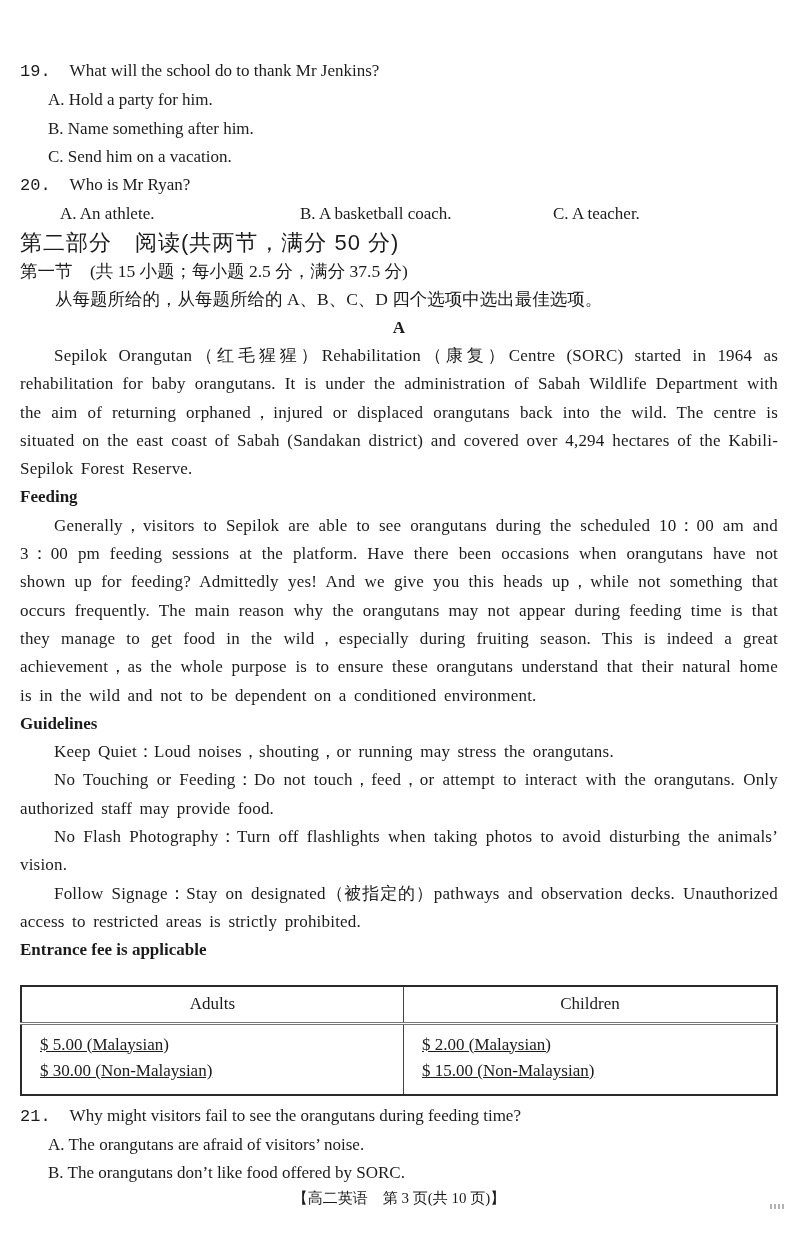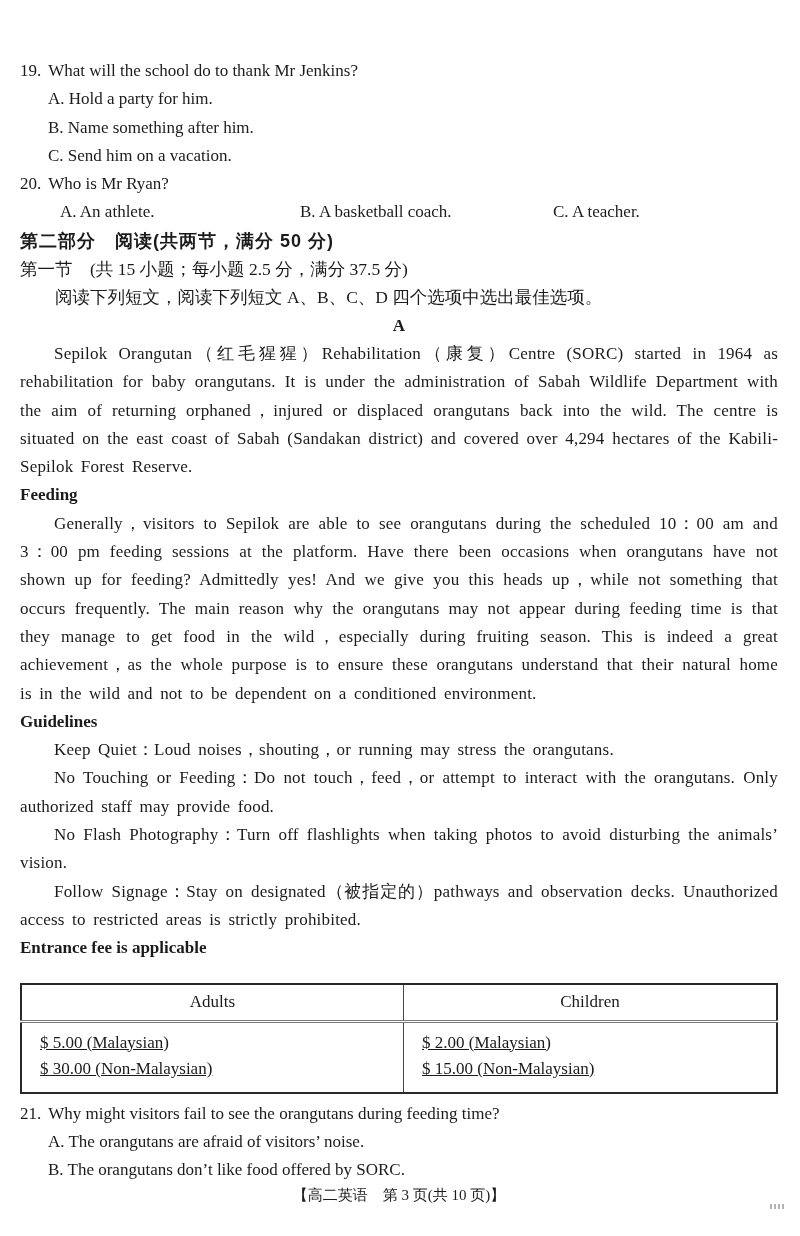--- a/index.html
+++ b/index.html
@@ -9,30 +9,30 @@
     position: relative;
     overflow: hidden;
     font-family: "Liberation Serif", "DejaVu Serif", serif;
     color: #1b1b1b;
   }
   .page {
     padding: 57px 22px 0 20px;
     font-size: 17px;
     line-height: 28.3px;
   }
-  .q-line .q-num { margin-right: 7px; }
+  .q-line .q-num { margin-right: 19px; font-family: Liberation Mono, monospace; }
   .opt { margin-left: 28px; }
   .opt-row { margin-left: 40px; display: flex; }
   .opt-row .opt-a { width: 240px; }
   .opt-row .opt-b { width: 253px; }
   .opt-row .opt-c { flex: 1; }
   .part-heading {
     font-family: "Liberation Sans", "DejaVu Sans", sans-serif;
-    font-weight: 700;
-    font-size: 18px;
+    font-weight: 400;
+    font-size: 22px;
     letter-spacing: 1px;
   }
   .sub-heading { font-size: 17.5px; }
   .instruction { font-size: 17.5px; text-indent: 2em; }
   .passage-label { text-align: center; font-weight: 700; }
   .para {
     text-align: justify;
     text-indent: 2em;
     word-spacing: 3px;
     letter-spacing: 0.2px;
@@ -89,21 +89,21 @@
     <span class="q-num">20.</span><span>Who is Mr Ryan?</span>
   </div>
   <div class="opt-row">
     <span class="opt-a">A. An athlete.</span>
     <span class="opt-b">B. A basketball coach.</span>
     <span class="opt-c">C. A teacher.</span>
   </div>
 
   <div class="part-heading">第二部分　阅读(共两节，满分 50 分)</div>
   <div class="sub-heading">第一节　(共 15 小题；每小题 2.5 分，满分 37.5 分)</div>
-  <div class="instruction">阅读下列短文，阅读下列短文 A、B、C、D 四个选项中选出最佳选项。</div>
+  <div class="instruction">从每题所给的，从每题所给的 A、B、C、D 四个选项中选出最佳选项。</div>
   <div class="passage-label">A</div>
 
   <div class="para">Sepilok Orangutan（红毛猩猩）Rehabilitation（康复）Centre (SORC) started in 1964 as rehabilitation for baby orangutans. It is under the administration of Sabah Wildlife Department with the aim of returning orphaned，injured or displaced orangutans back into the wild. The centre is situated on the east coast of Sabah (Sandakan district) and covered over 4,294 hectares of the Kabili-Sepilok Forest Reserve.</div>
 
   <div class="bold-heading">Feeding</div>
   <div class="para">Generally，visitors to Sepilok are able to see orangutans during the scheduled 10：00 am and 3：00 pm feeding sessions at the platform. Have there been occasions when orangutans have not shown up for feeding? Admittedly yes! And we give you this heads up，while not something that occurs frequently. The main reason why the orangutans may not appear during feeding time is that they manage to get food in the wild，especially during fruiting season. This is indeed a great achievement，as the whole purpose is to ensure these orangutans understand that their natural home is in the wild and not to be dependent on a conditioned environment.</div>
 
   <div class="bold-heading">Guidelines</div>
   <div class="para">Keep Quiet：Loud noises，shouting，or running may stress the orangutans.</div>
   <div class="para">No Touching or Feeding：Do not touch，feed，or attempt to interact with the orangutans. Only authorized staff may provide food.</div>

